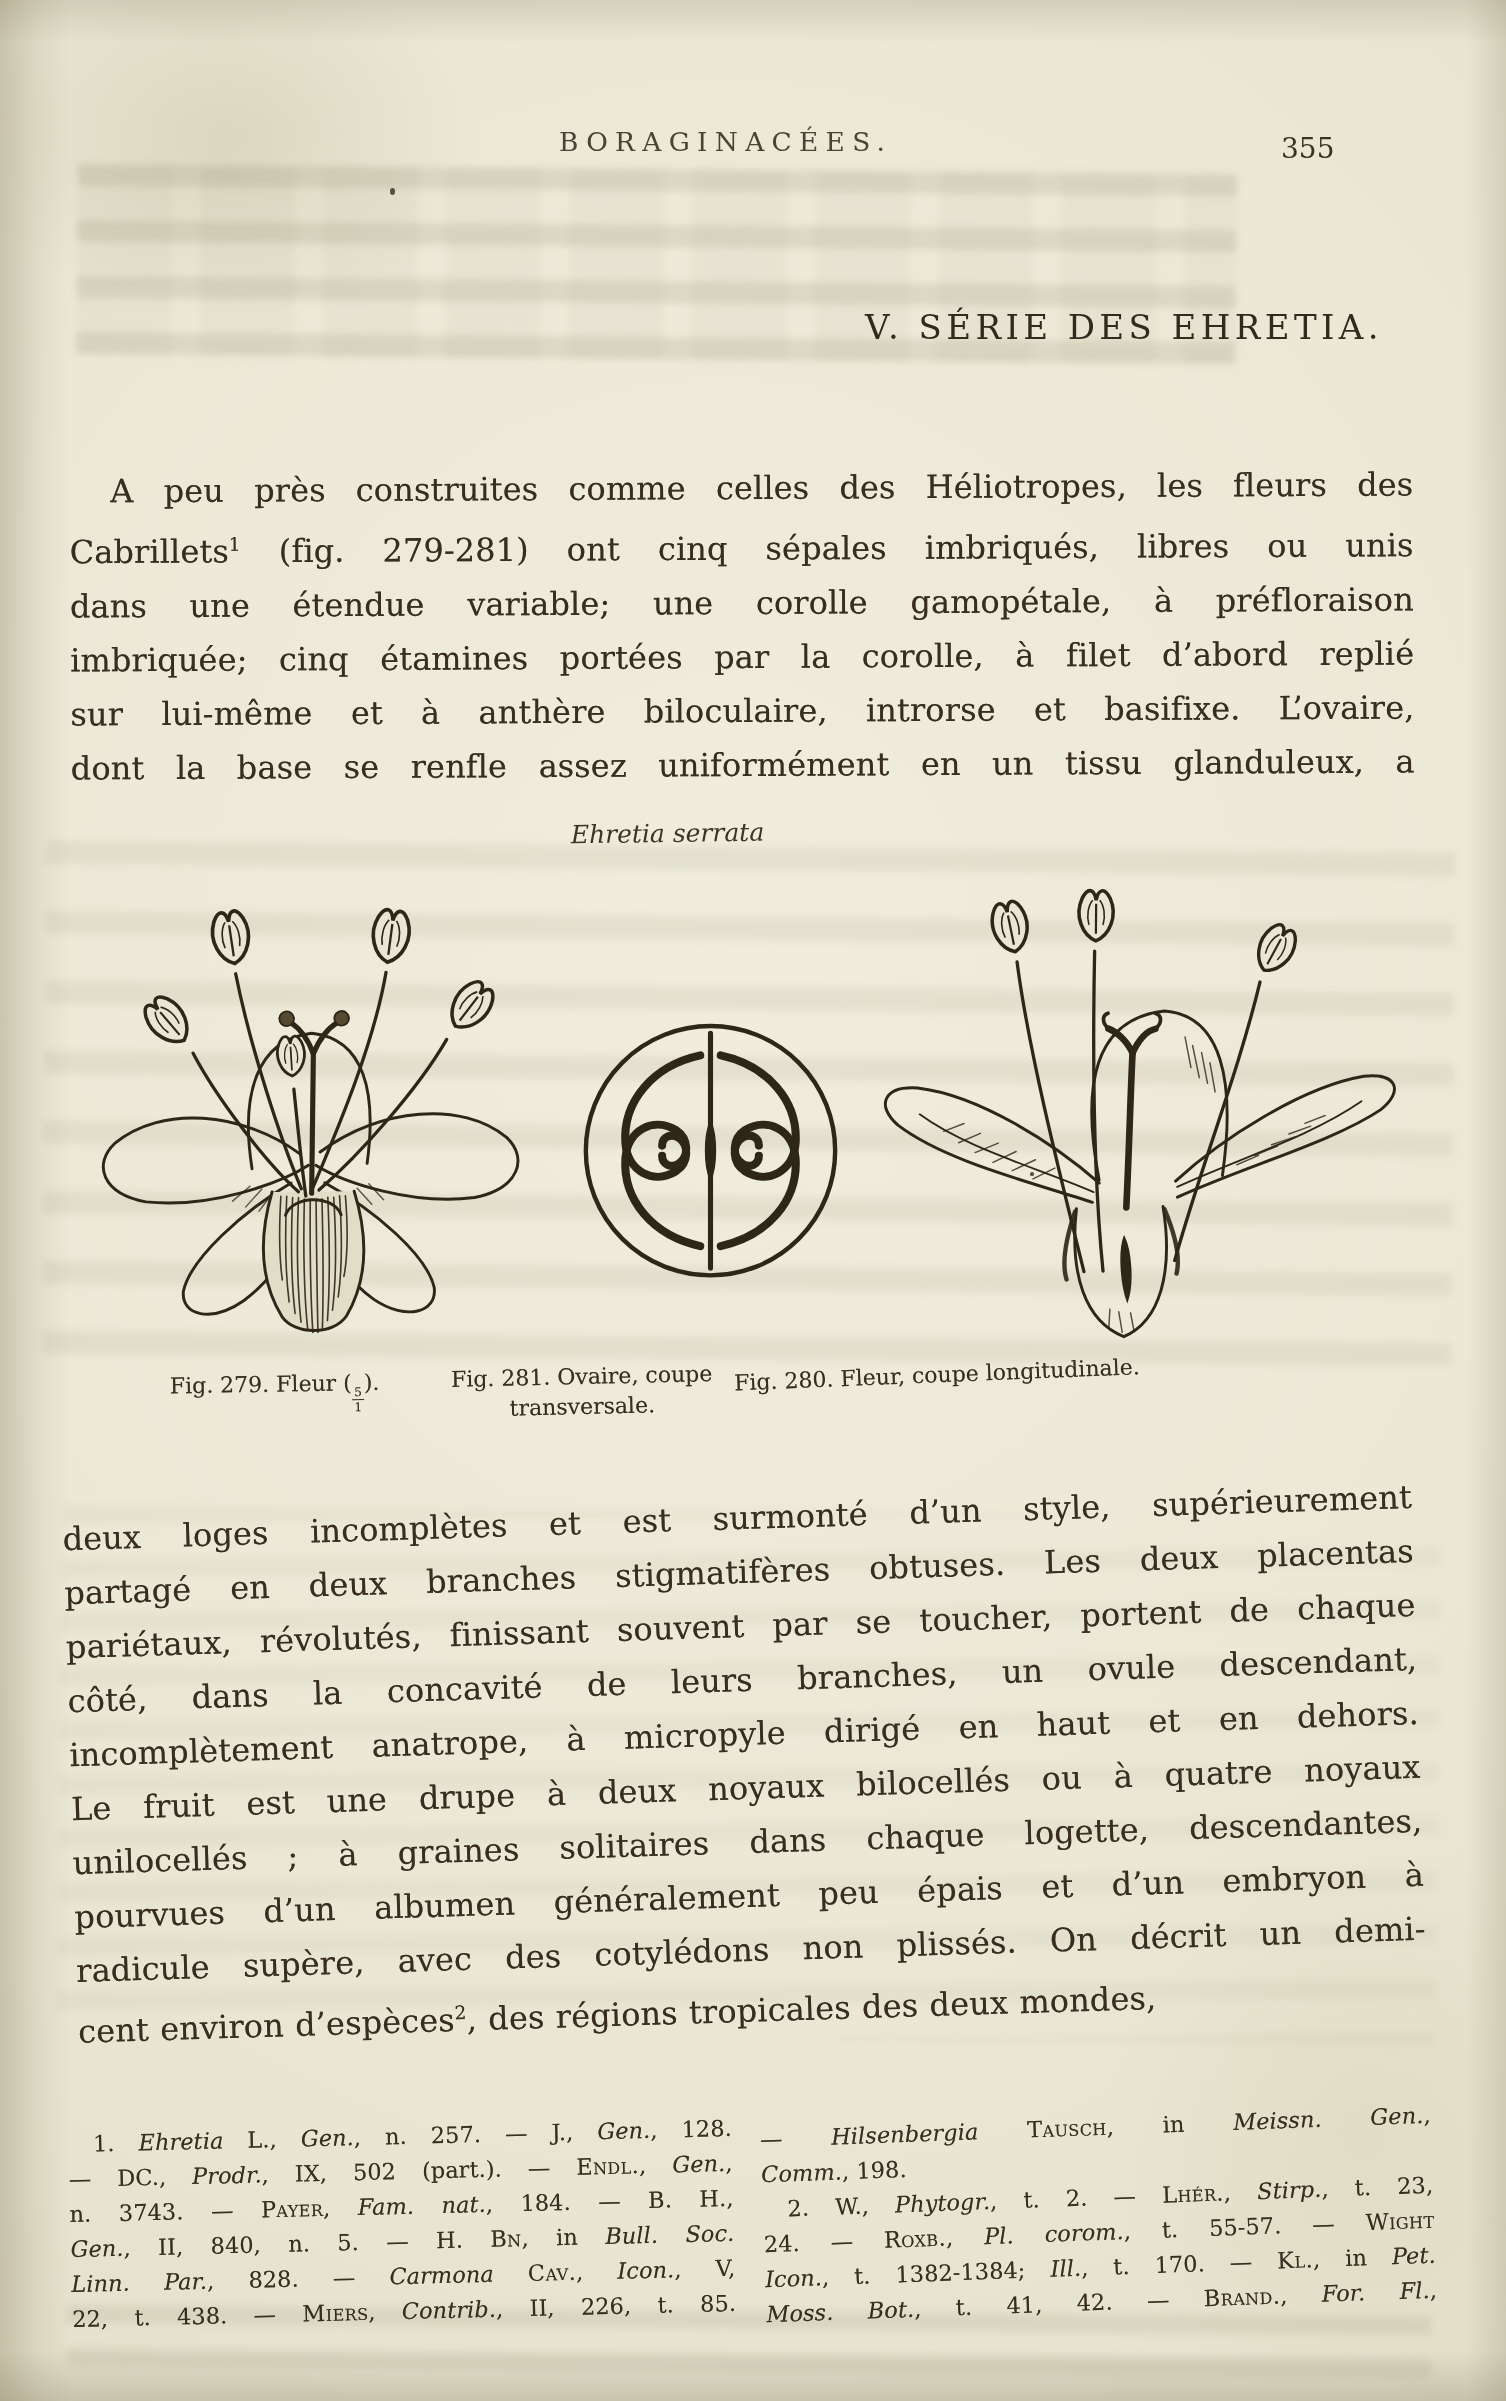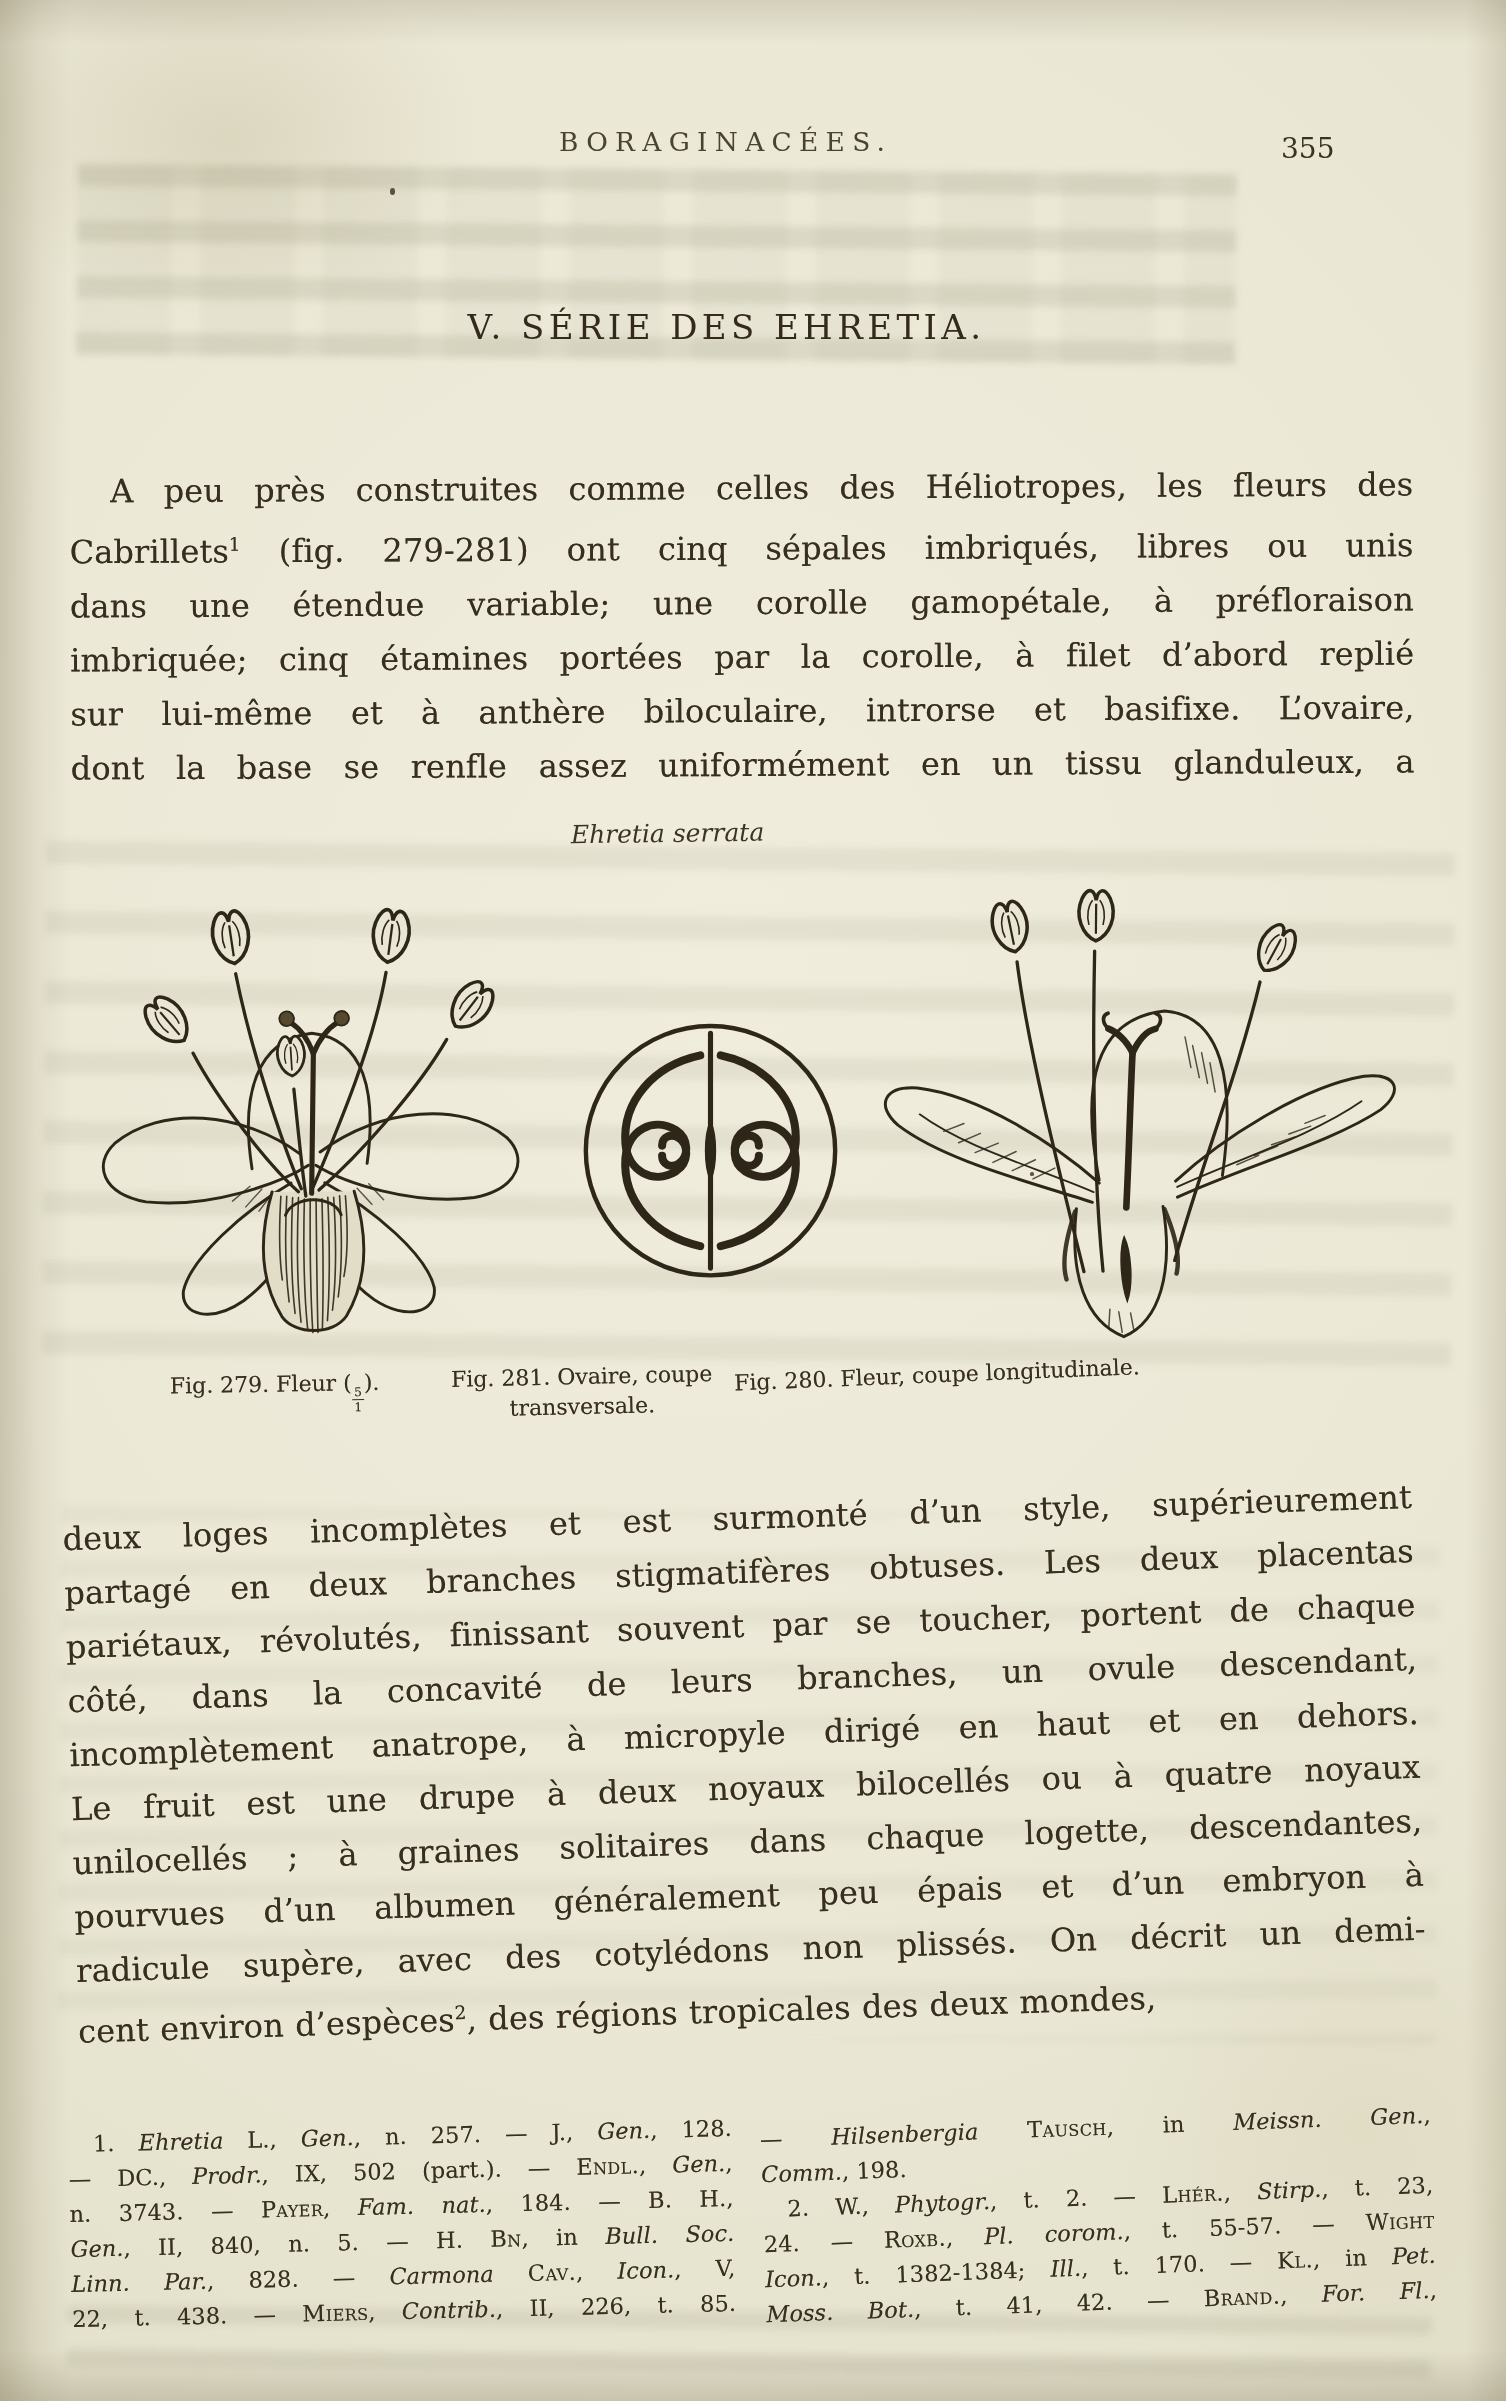--- a/index.html
+++ b/index.html
@@ -34,21 +34,21 @@
     background:repeating-linear-gradient(180deg, rgba(120,118,88,0.10) 0 23.5px, rgba(0,0,0,0) 23.5px 70px);}
   .g-p2{left:59px;top:1511px;width:1379px;height:528px;
     background:repeating-linear-gradient(179deg, rgba(118,116,88,0.06) 0 19px, rgba(0,0,0,0) 19px 54px);}
   .g-bot{left:66px;top:2311px;width:1365px;height:81px;
     background:repeating-linear-gradient(180deg, rgba(120,118,88,0.12) 0 17.6px, rgba(0,0,0,0) 17.6px 43px);}
   .speck{position:absolute;background:#5b5140;border-radius:50%;}
 
   .abs{position:absolute;}
   .running-head{font-size:26.4px;letter-spacing:7.3px;color:#4c4233;}
   .page-num{font-size:28px;color:#3c3223;margin-top:12px;}
-  .sec-title{font-size:34px;letter-spacing:4.4px;text-align:center;color:#33291c;}
+  .sec-title{font-size:34px;letter-spacing:4.4px;text-align:right;color:#33291c;}
   .para{font-size:32px;line-height:54px;letter-spacing:0.1px;word-spacing:1.1px;
     text-shadow:0 0 0.5px rgba(55,45,28,0.55);}
   .tline{text-align:justify;text-align-last:justify;}
   .tline.no-just{text-align:justify;text-align-last:left;}
   .tline.ind{text-indent:41px;}
   .fig-title{font-size:25px;font-style:italic;text-align:center;color:#3d3326;}
   .caption{font-size:22px;line-height:30px;color:#382e20;text-shadow:0 0 0.4px rgba(55,45,28,0.5);}
   .caption .tline{text-align:center;text-align-last:center;}
   .fnote{font-size:22.4px;line-height:35px;letter-spacing:0.1px;
     text-shadow:0 0 0.4px rgba(55,45,28,0.5);}

